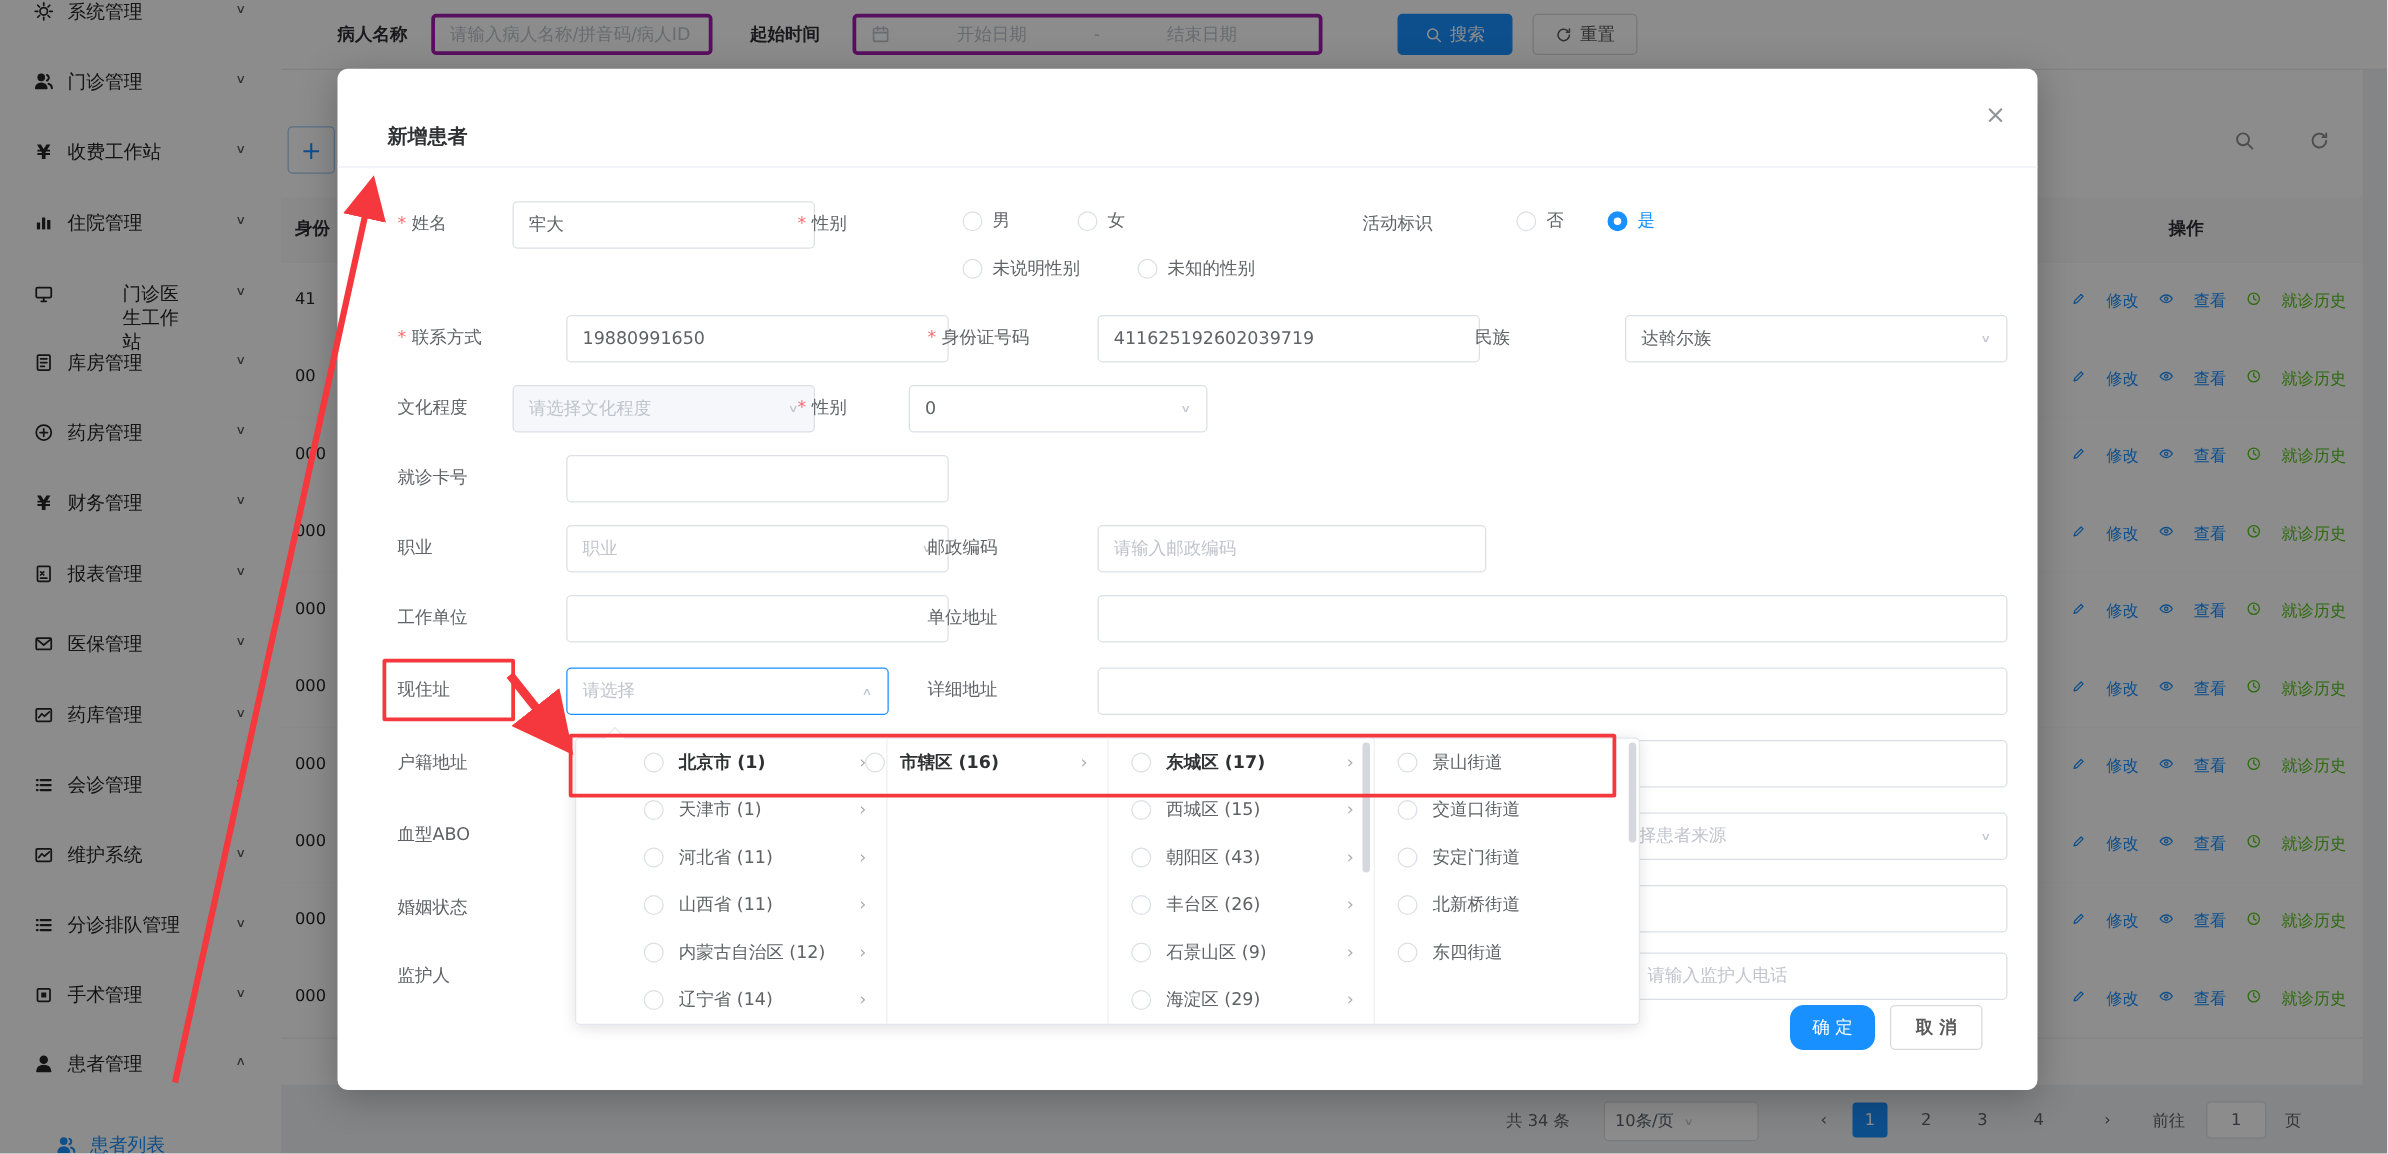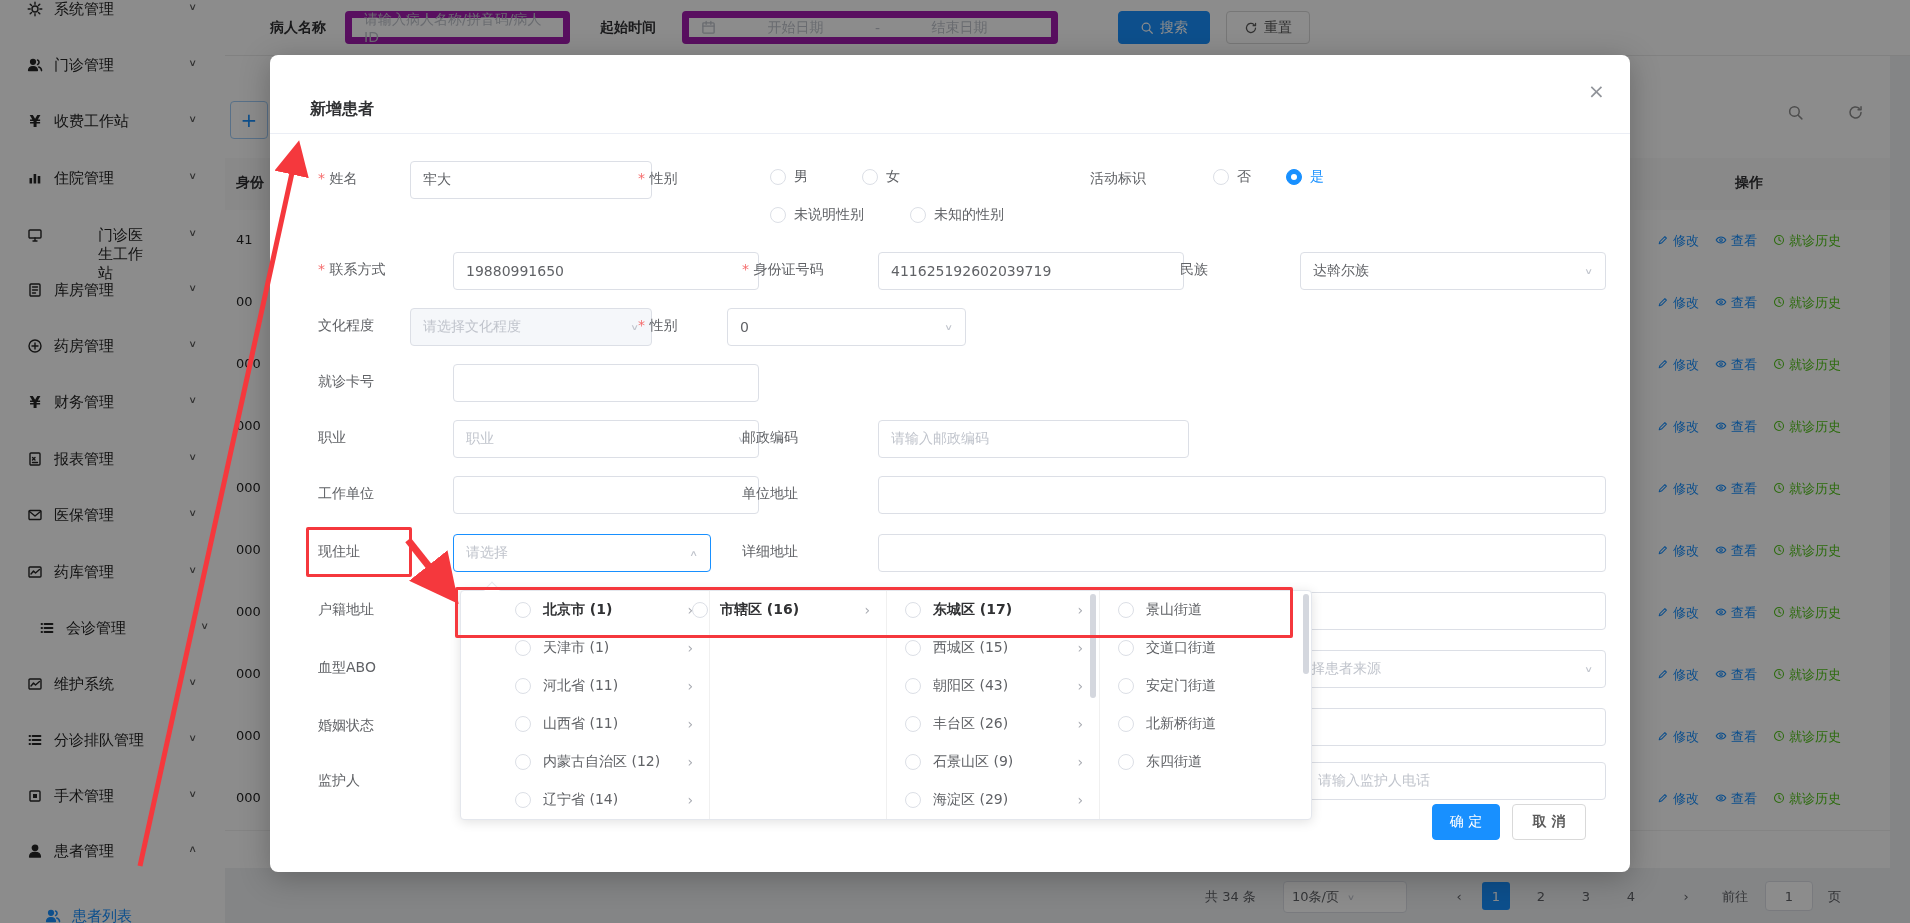--- a/index.html
+++ b/index.html
@@ -10,37 +10,37 @@
   .side-item{position:absolute;left:0;width:225px;height:40px;display:flex;align-items:flex-start;color:#262626;font-size:15px;cursor:pointer;}
   .side-item .sicon{width:18px;height:18px;margin-left:26px;display:inline-flex;align-items:center;justify-content:center;color:#262626;font-size:16px;}
   .side-item .slbl{margin-left:10px;flex:1;}
   .side-item .schev{margin-right:28px;color:#595959;font-size:12px;transform:scaleY(.8);}
   .side-sub{position:absolute;left:0;width:225px;height:36px;display:flex;align-items:center;color:#1890ff;font-size:15px;cursor:pointer;}
   .side-sub .sicon{width:18px;height:18px;margin-left:44px;display:inline-flex;align-items:center;justify-content:center;color:#1890ff;}
   .side-sub .slbl{margin-left:10px;}
   
   #topbar{left:225px;top:0;width:1685px;height:56px;background:#fff;border-bottom:1px solid #ececec;z-index:4;}
   .tb-label{position:absolute;top:19px;font-size:14px;font-weight:bold;color:#303133;}
-  .ipt{border:7px solid #a21caf;border-radius:4px;background:#fff;font-size:14px;color:#606266;display:flex;align-items:center;padding:0 12px;height:33px;}
+  .ipt{border:3px solid #a21caf;border-radius:4px;background:#fff;font-size:14px;color:#606266;display:flex;align-items:center;padding:0 12px;height:33px;}
   .ph{color:#c0c4cc;}
   .daterange{justify-content:space-between;}
   .btn{display:inline-flex;align-items:center;justify-content:center;gap:6px;border-radius:4px;font-size:14px;cursor:pointer;height:33px;}
   .btn-primary{background:#1890ff;color:#fff;border:1px solid #1890ff;}
   .btn-plain{background:#fff;color:#595959;border:1px solid #d9d9d9;}
   
   #tablecard{left:225px;top:56px;width:1665px;height:812px;background:#fff;z-index:3;}
   .add-btn{position:absolute;left:5px;top:45px;width:36px;height:36px;border:1px solid #a0cdf7;border-radius:4px;color:#1890ff;display:flex;align-items:center;justify-content:center;font-size:20px;background:#fff;cursor:pointer;}
   .tool-ic{position:absolute;top:48px;color:#8c8c8c;cursor:pointer;}
   .thead{position:absolute;left:0;top:102px;width:1665px;height:52px;background:#fafafa;border-bottom:1px solid #e8e8e8;}
   .th-id{position:absolute;left:11px;top:16px;font-size:14px;font-weight:bold;color:#303133;white-space:nowrap;overflow:hidden;width:50px;}
   .th-op{position:absolute;left:1510px;top:16px;font-size:14px;font-weight:bold;color:#303133;}
   .trow{position:absolute;left:0;width:1665px;height:62px;border-bottom:1px solid #f0f0f0;background:#fff;}
   .tid{position:absolute;left:11px;top:22px;font-size:13px;color:#262626;white-space:nowrap;}
   .acts{position:absolute;left:1432px;top:22px;display:flex;gap:16px;white-space:nowrap;}
-  .act{display:inline-flex;align-items:center;gap:4px;font-size:13px;cursor:pointer;text-decoration:none;}
+  .act{display:inline-flex;align-items:center;gap:16px;font-size:13px;cursor:pointer;text-decoration:none;}
   .act.blue{color:#1890ff;} .act.green{color:#52c41a;}
   
   #pager{left:0;top:868px;width:1910px;height:55px;background:#f0f2f5;z-index:3;}
   .pg{position:absolute;top:20px;font-size:13px;color:#606266;}
   .pg-sel{position:absolute;top:13px;height:30px;border:1px solid #dcdfe6;border-radius:4px;background:#fff;display:flex;align-items:center;gap:8px;padding:0 8px;font-size:13px;color:#606266;}
   .pg-btn{position:absolute;top:14px;width:28px;height:28px;display:flex;align-items:center;justify-content:center;font-size:13px;color:#606266;border-radius:3px;cursor:pointer;}
   .pg-btn.on{background:#1890ff;color:#fff;}
   .pg-input{position:absolute;top:13px;width:46px;height:28px;border:1px solid #dcdfe6;border-radius:4px;background:#fff;display:flex;align-items:center;justify-content:center;font-size:13px;color:#606266;}
   
   #overlay{left:0;top:0;width:1910px;height:923px;background:rgba(0,0,0,0.45);z-index:50;}
@@ -182,21 +182,21 @@
         <div class="side-item" style="top: 563px;">
     <span class="sicon">
             <svg viewBox="0 0 16 16" width="16" height="16" fill="none" stroke="currentColor" stroke-width="1.4" stroke-linecap="round" stroke-linejoin="round">
               <rect x="2" y="3" width="12" height="10" rx="1"></rect>
               <path d="M4 10l2.5-3 2 2L12.5 5.5"></path>
             </svg>
           </span>
     <span class="slbl">药库管理</span>
     <span class="schev">∨</span>
   </div>
-        <div class="side-item" style="top: 619px; padding-left: 12px;">
+        <div class="side-item" style="top: 619px;">
     <span class="sicon">
             <svg viewBox="0 0 16 16" width="16" height="16" fill="none" stroke="currentColor" stroke-width="1.4" stroke-linecap="round" stroke-linejoin="round">
               <path d="M5.5 4h8M5.5 8h8M5.5 12h8M2.5 4h.6M2.5 8h.6M2.5 12h.6" stroke-width="1.8"></path>
             </svg>
           </span>
     <span class="slbl">会诊管理</span>
     <span class="schev">∨</span>
   </div>
         <div class="side-item" style="top: 675px;">
     <span class="sicon">
@@ -664,21 +664,21 @@
       <span class="ph">请选择患者来源</span>
       <span class="chev">∨</span>
     </div>
     <span class="flabel" style="left:48px;top:662px;">婚姻状态</span>
     <div class="fipt" style="left:920px;top:653px;width:390px;"></div>
     <span class="flabel" style="left:48px;top:717px;">监护人</span>
     <div class="fipt" style="left:1035px;top:707px;width:275px;">
       <span class="ph">请输入监护人电话</span>
     </div>
 
-    <div class="m-btn btn-primary" style="left:1162px;top:749px;width:66px;">确 定</div>
+    <div class="m-btn btn-primary" style="left:1162px;top:749px;width:66px;border-radius:11px;">确 定</div>
     <div class="m-btn btn-plain" style="left:1242px;top:749px;width:72px;font-weight:bold;">取 消</div>
   </div>
 
   <div id="casc-notch" class="abs"></div>
   <div id="cascader" class="abs">
       <div class="ccol" style="left: 0px; width: 212px; margin-left: 36px;">
         <div class="copt bold">
     <span class="cradio"></span>
     <span class="clbl">北京市 (1)</span>
     <span class="cchev">›</span>

